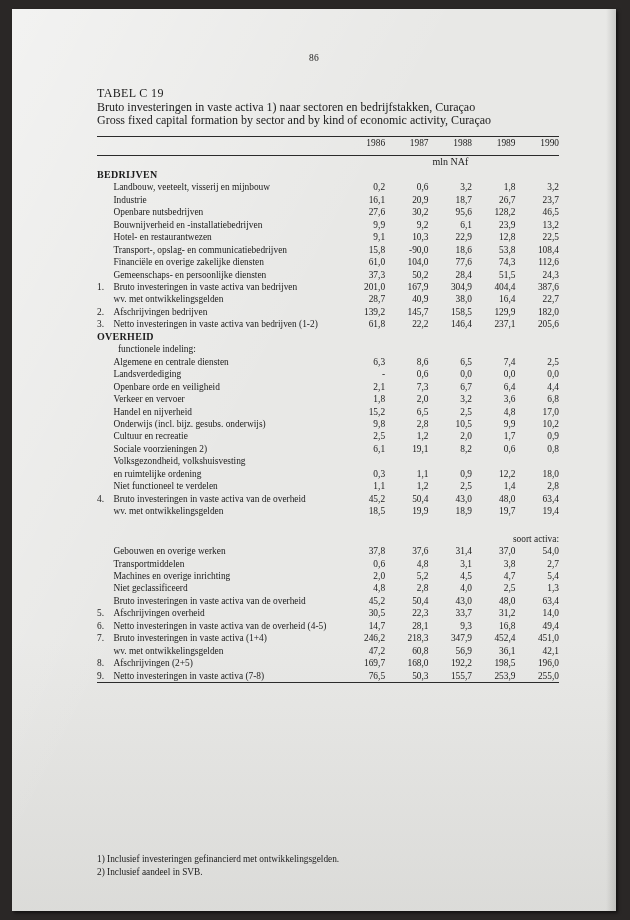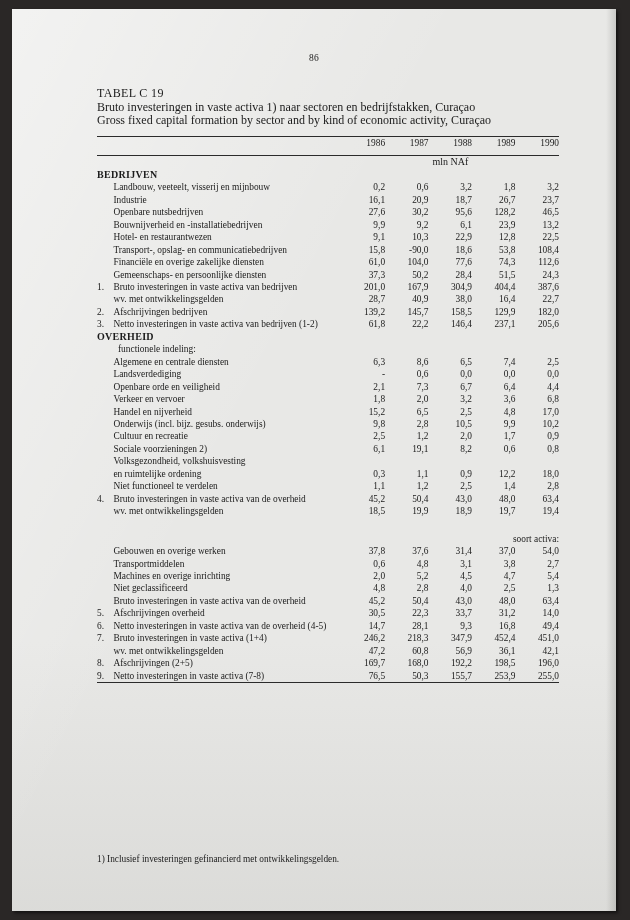--- a/index.html
+++ b/index.html
@@ -515,17 +515,18 @@
               <td class="num">255,0</td>
             </tr>
             <tr class="rule-bot">
               <td colspan="7" style="padding-top: 11px;"></td>
             </tr>
           </tbody>
       </table>
 
       <div class="foot">
         <div class="fl">1) Inclusief investeringen gefinancierd met ontwikkelingsgelden.</div>
+        <div class="fl">2) Inclusief aandeel in SVB.</div>
       </div>
 
     </div>
   </div>
 </div>
 
 </body></html>

